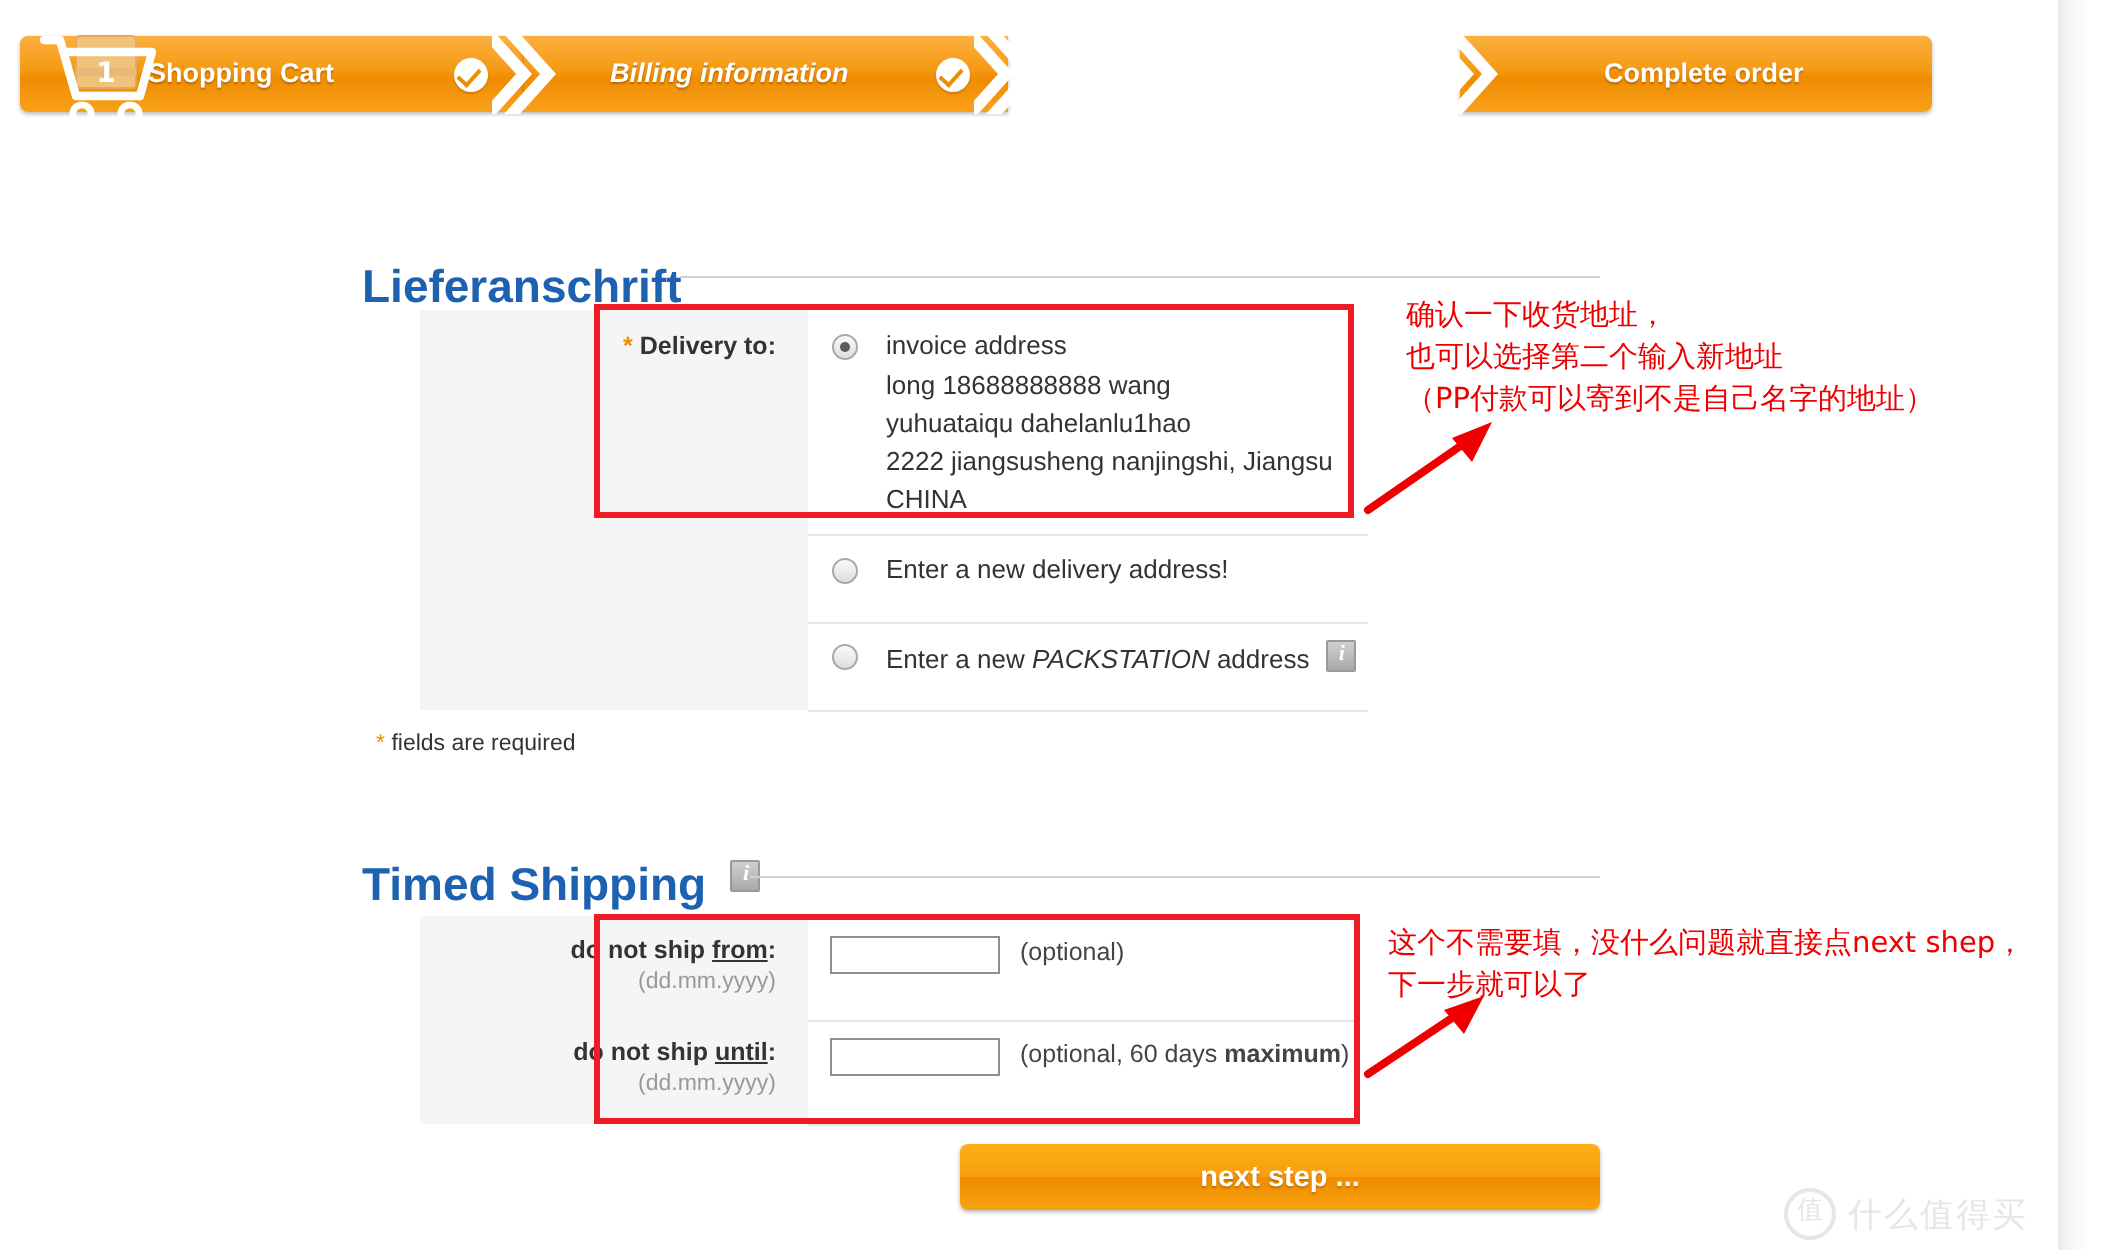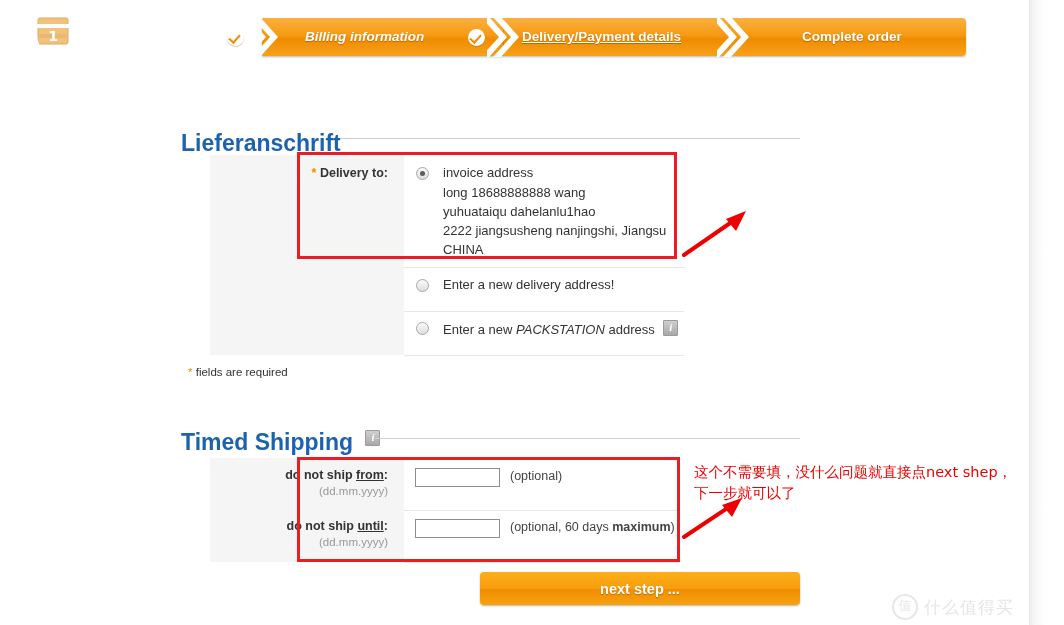--- a/index.html
+++ b/index.html
@@ -122,42 +122,42 @@
   }
   #wm-text{color:#e4e4e4;font-size:17px;font-family:"DejaVu Sans",sans-serif;letter-spacing:1px;}
 </style>
 </head>
 <body>
 
 <div id="page-canvas">
 
   <div id="stepbar">
 
+    <div class="step" style="left:0;width:252px;border-radius:4px 0 0 4px;">
+      <span class="lbl" style="left:64px;">Shopping Cart</span>
+    </div>
     <div class="chk" style="left:217px;"></div>
     <div class="sep" style="left:236px;">
       <svg width="34" height="40" viewBox="0 0 34 40">
         <path d="M2,0 L20,20 L2,40 L-6,40 L12,20 L-6,0 Z" fill="#ffffff"></path>
         <path d="M14,0 L32,20 L14,40 L6,40 L24,20 L6,0 Z" fill="#ffffff"></path>
       </svg>
     </div>
 
     <div class="step" style="left:252px;width:242px;font-style:italic;">
       <span class="lbl" style="left:43px;">Billing information</span>
     </div>
     <div class="chk" style="left:458px;"></div>
     <div class="sep" style="left:477px;">
       <svg width="34" height="40" viewBox="0 0 34 40">
         <path d="M2,0 L20,20 L2,40 L-6,40 L12,20 L-6,0 Z" fill="#ffffff"></path>
         <path d="M14,0 L32,20 L14,40 L6,40 L24,20 L6,0 Z" fill="#ffffff"></path>
       </svg>
     </div>
 
-    <div class="step current" style="left:494px;width:226px;">
-      <span class="lbl" style="left:18px;">Delivery/Payment details</span>
-    </div>
     <div class="sep" style="left:707px;">
       <svg width="34" height="40" viewBox="0 0 34 40">
         <path d="M2,0 L20,20 L2,40 L-6,40 L12,20 L-6,0 Z" fill="#ffffff"></path>
         <path d="M14,0 L32,20 L14,40 L6,40 L24,20 L6,0 Z" fill="#ffffff"></path>
       </svg>
     </div>
 
     <div class="step" style="left:720px;width:236px;border-radius:0 4px 4px 0;">
       <span class="lbl" style="left:72px;">Complete order</span>
     </div>
@@ -245,20 +245,25 @@
     </div>
 
     <div class="row-div" style="left:194px;top:104px;width:276px;"></div>
   </div>
 
   <button id="next-step">next step ...</button>
 
   <div class="redbox" style="left:297px;top:152px;width:380px;height:107px;"></div>
   <div class="redbox" style="left:297px;top:457px;width:383px;height:105px;"></div>
 
+  <div class="anno" style="left:703px;top:148px;">
+    <div>确认一下收货地址，</div>
+    <div>也可以选择第二个输入新地址</div>
+    <div>（PP付款可以寄到不是自己名字的地址）</div>
+  </div>
   <div class="arrow" style="left:678px;top:205px;">
     <svg width="80" height="55" viewBox="0 0 80 55">
       <path d="M6,50 L58,14" stroke="#ef0000" stroke-width="4" stroke-linecap="round"></path>
       <path d="M68,6 L48,14 L58,26 Z" fill="#ef0000"></path>
     </svg>
   </div>
 
   <div class="anno" style="left:694px;top:462px;">
     <div>这个不需要填，没什么问题就直接点next shep，</div>
     <div>下一步就可以了</div>

